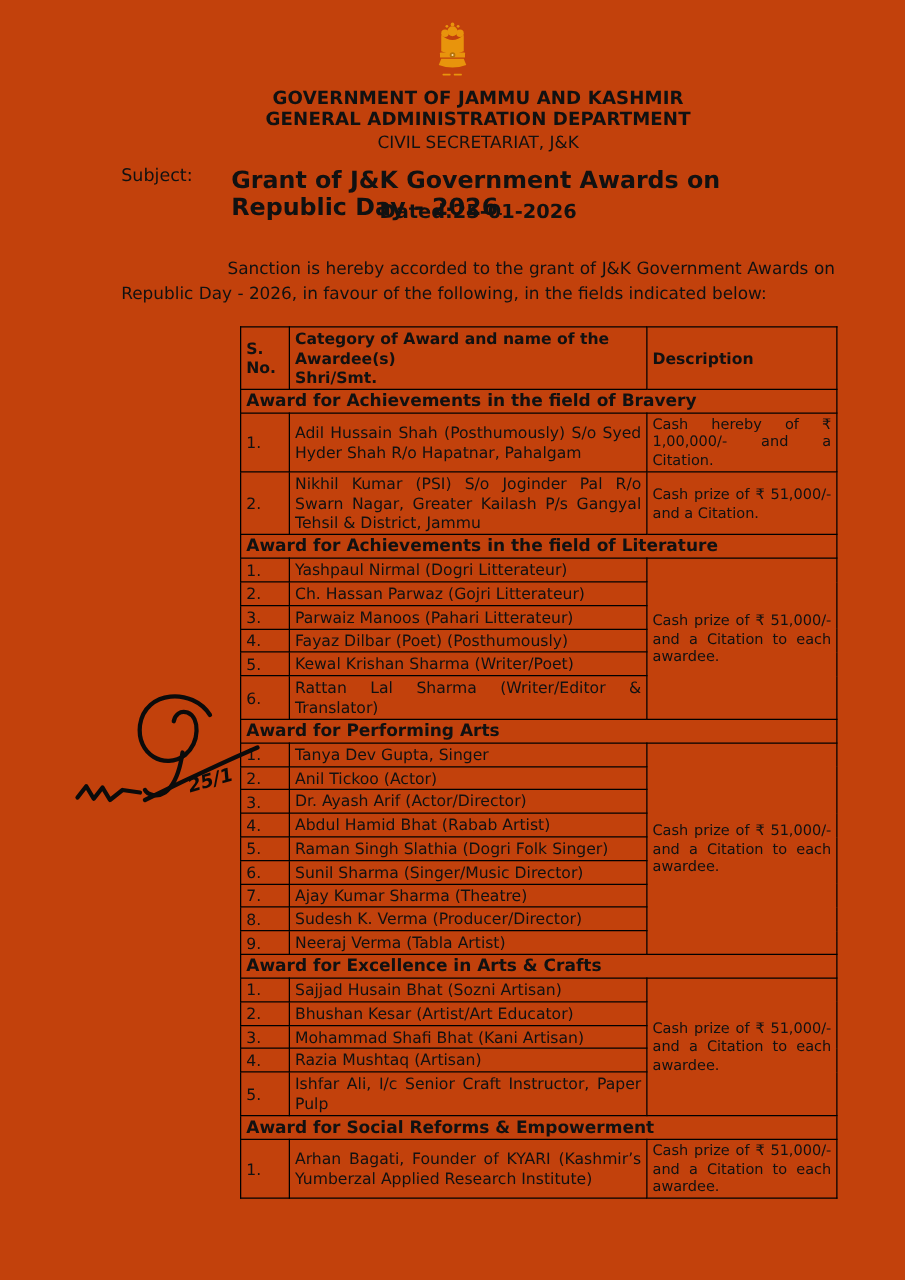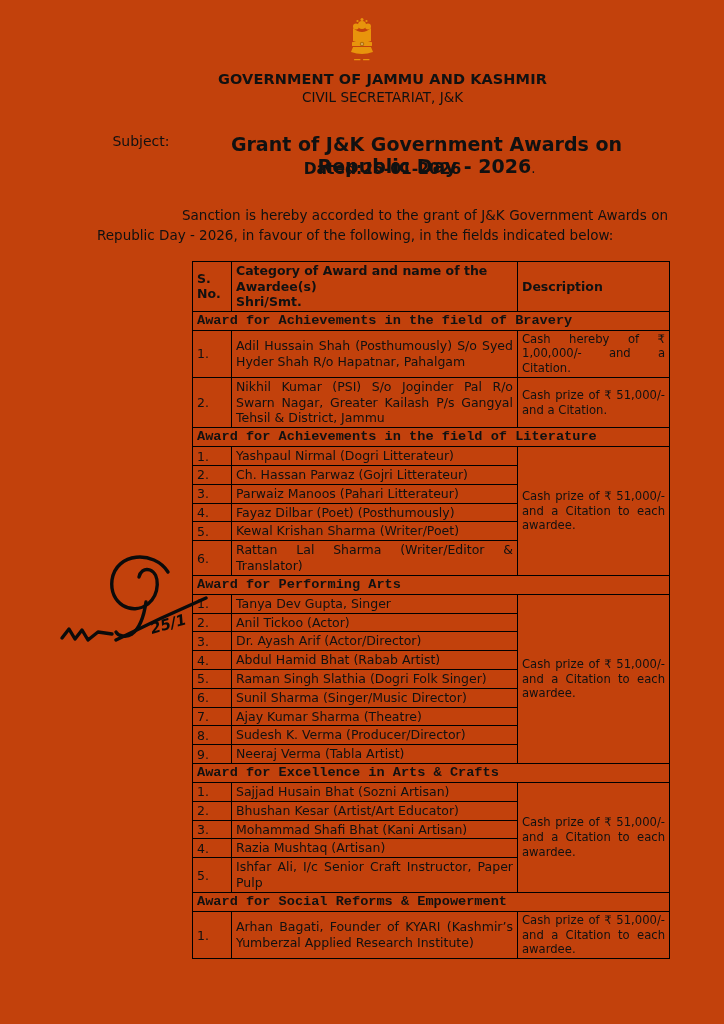--- a/index.html
+++ b/index.html
@@ -9,38 +9,38 @@
     background:#c2410c; overflow:hidden; color:#111;
     font-family:"DejaVu Sans","Liberation Sans",sans-serif;
   }
   
   .emblem-wrap { position:absolute; top:17px; left:0; width:724px; text-align:center; }
   .emblem-wrap svg { display:inline-block; }
   .head-block { position:absolute; top:71px; left:97px; width:571px; text-align:center; }
   .head-line1, .head-line2 { font-size:14.5px; font-weight:bold; line-height:17px; letter-spacing:.1px; }
   .head-line3 { font-size:13.5px; line-height:16px; margin-top:1px; }
   
-  .subject-row { position:absolute; top:133px; left:97px; width:571px; display:flex;text-align:center; }
+  .subject-row { position:absolute; top:133px; left:97px; width:571px; display:flex; }
   .subject-label { font-size:14px; width:88px; flex:0 0 88px; }
   .subject-text { font-size:19px; font-weight:bold; }
   .subject-period { font-size:13.5px; font-weight:normal; }
   
   .order-block { position:absolute; top:160px; left:97px; width:571px; text-align:center; }
   .order-line { font-size:15.5px; font-weight:bold; line-height:19px; }
   
   .sanction-para {
     position:absolute; top:206px; left:97px; width:571px;
     font-size:13.5px; line-height:19.5px; text-align:justify; text-indent:85px;
   }
   
   .table-wrap { position:absolute; top:261px; left:192px; width:477px; }
   table.awards { border-collapse:collapse; width:100%; table-layout:fixed; }
   table.awards td { border:1.6px solid #000; padding:1px 4px; vertical-align:middle; }
   td.h-cell { font-weight:bold; font-size:12.5px; line-height:15.5px; vertical-align:top; white-space:pre-line; padding:2px 4px 3px 5px; }
-  td.section-cell { font-weight:bold; font-size:13.6px; line-height:16px; padding:2px 5px 3px 5px;font-family:Liberation Mono, monospace; }
+  td.section-cell { font-weight:bold; font-size:13.6px; line-height:16px; padding:2px 5px 3px 5px; }
   td.col-no { font-size:12.5px; padding-left:6px; }
   td.col-name { font-size:12.5px; line-height:15.8px; text-align:justify; padding:1.5px 5px; }
   td.col-desc { font-size:11.6px; line-height:14.8px; text-align:justify; padding:1.5px 5px; }
   
   .signature { position:absolute; top:542px; left:56px; width:152px; height:110px; }
   .signature svg { width:100%; height:100%; }
   .sig-note { font-size:15px; font-style:italic; font-weight:bold; fill:#0b0b0b; }
   
   .footer { position:absolute; top:946px; left:97px; width:571px; text-align:center; font-size:11.5px; color:#222; }
   .footer .b { font-weight:bold; }
@@ -72,20 +72,21 @@
         <path d="M12 60 L48 60 L52 70 Q30 78 8 70 Z"></path>
 
         <rect x="14" y="84" width="13" height="2.6" rx="1"></rect>
         <rect x="32" y="84" width="13" height="2.6" rx="1"></rect>
       </g>
     </svg>
   </div>
 
   <div class="head-block">
     <div class="head-line1">GOVERNMENT OF JAMMU AND KASHMIR</div>
+    <div class="head-line2">GENERAL ADMINISTRATION DEPARTMENT</div>
     <div class="head-line3">CIVIL SECRETARIAT, J&amp;K</div>
   </div>
 
   <div class="subject-row">
     <span class="subject-label">Subject:</span>
     <span><span class="subject-text">Grant of J&amp;K Government Awards on Republic Day - 2026</span><span class="subject-period">.</span></span>
   </div>
 
   <div class="order-block">
     <div class="order-line">Dated:25-01-2026</div>

